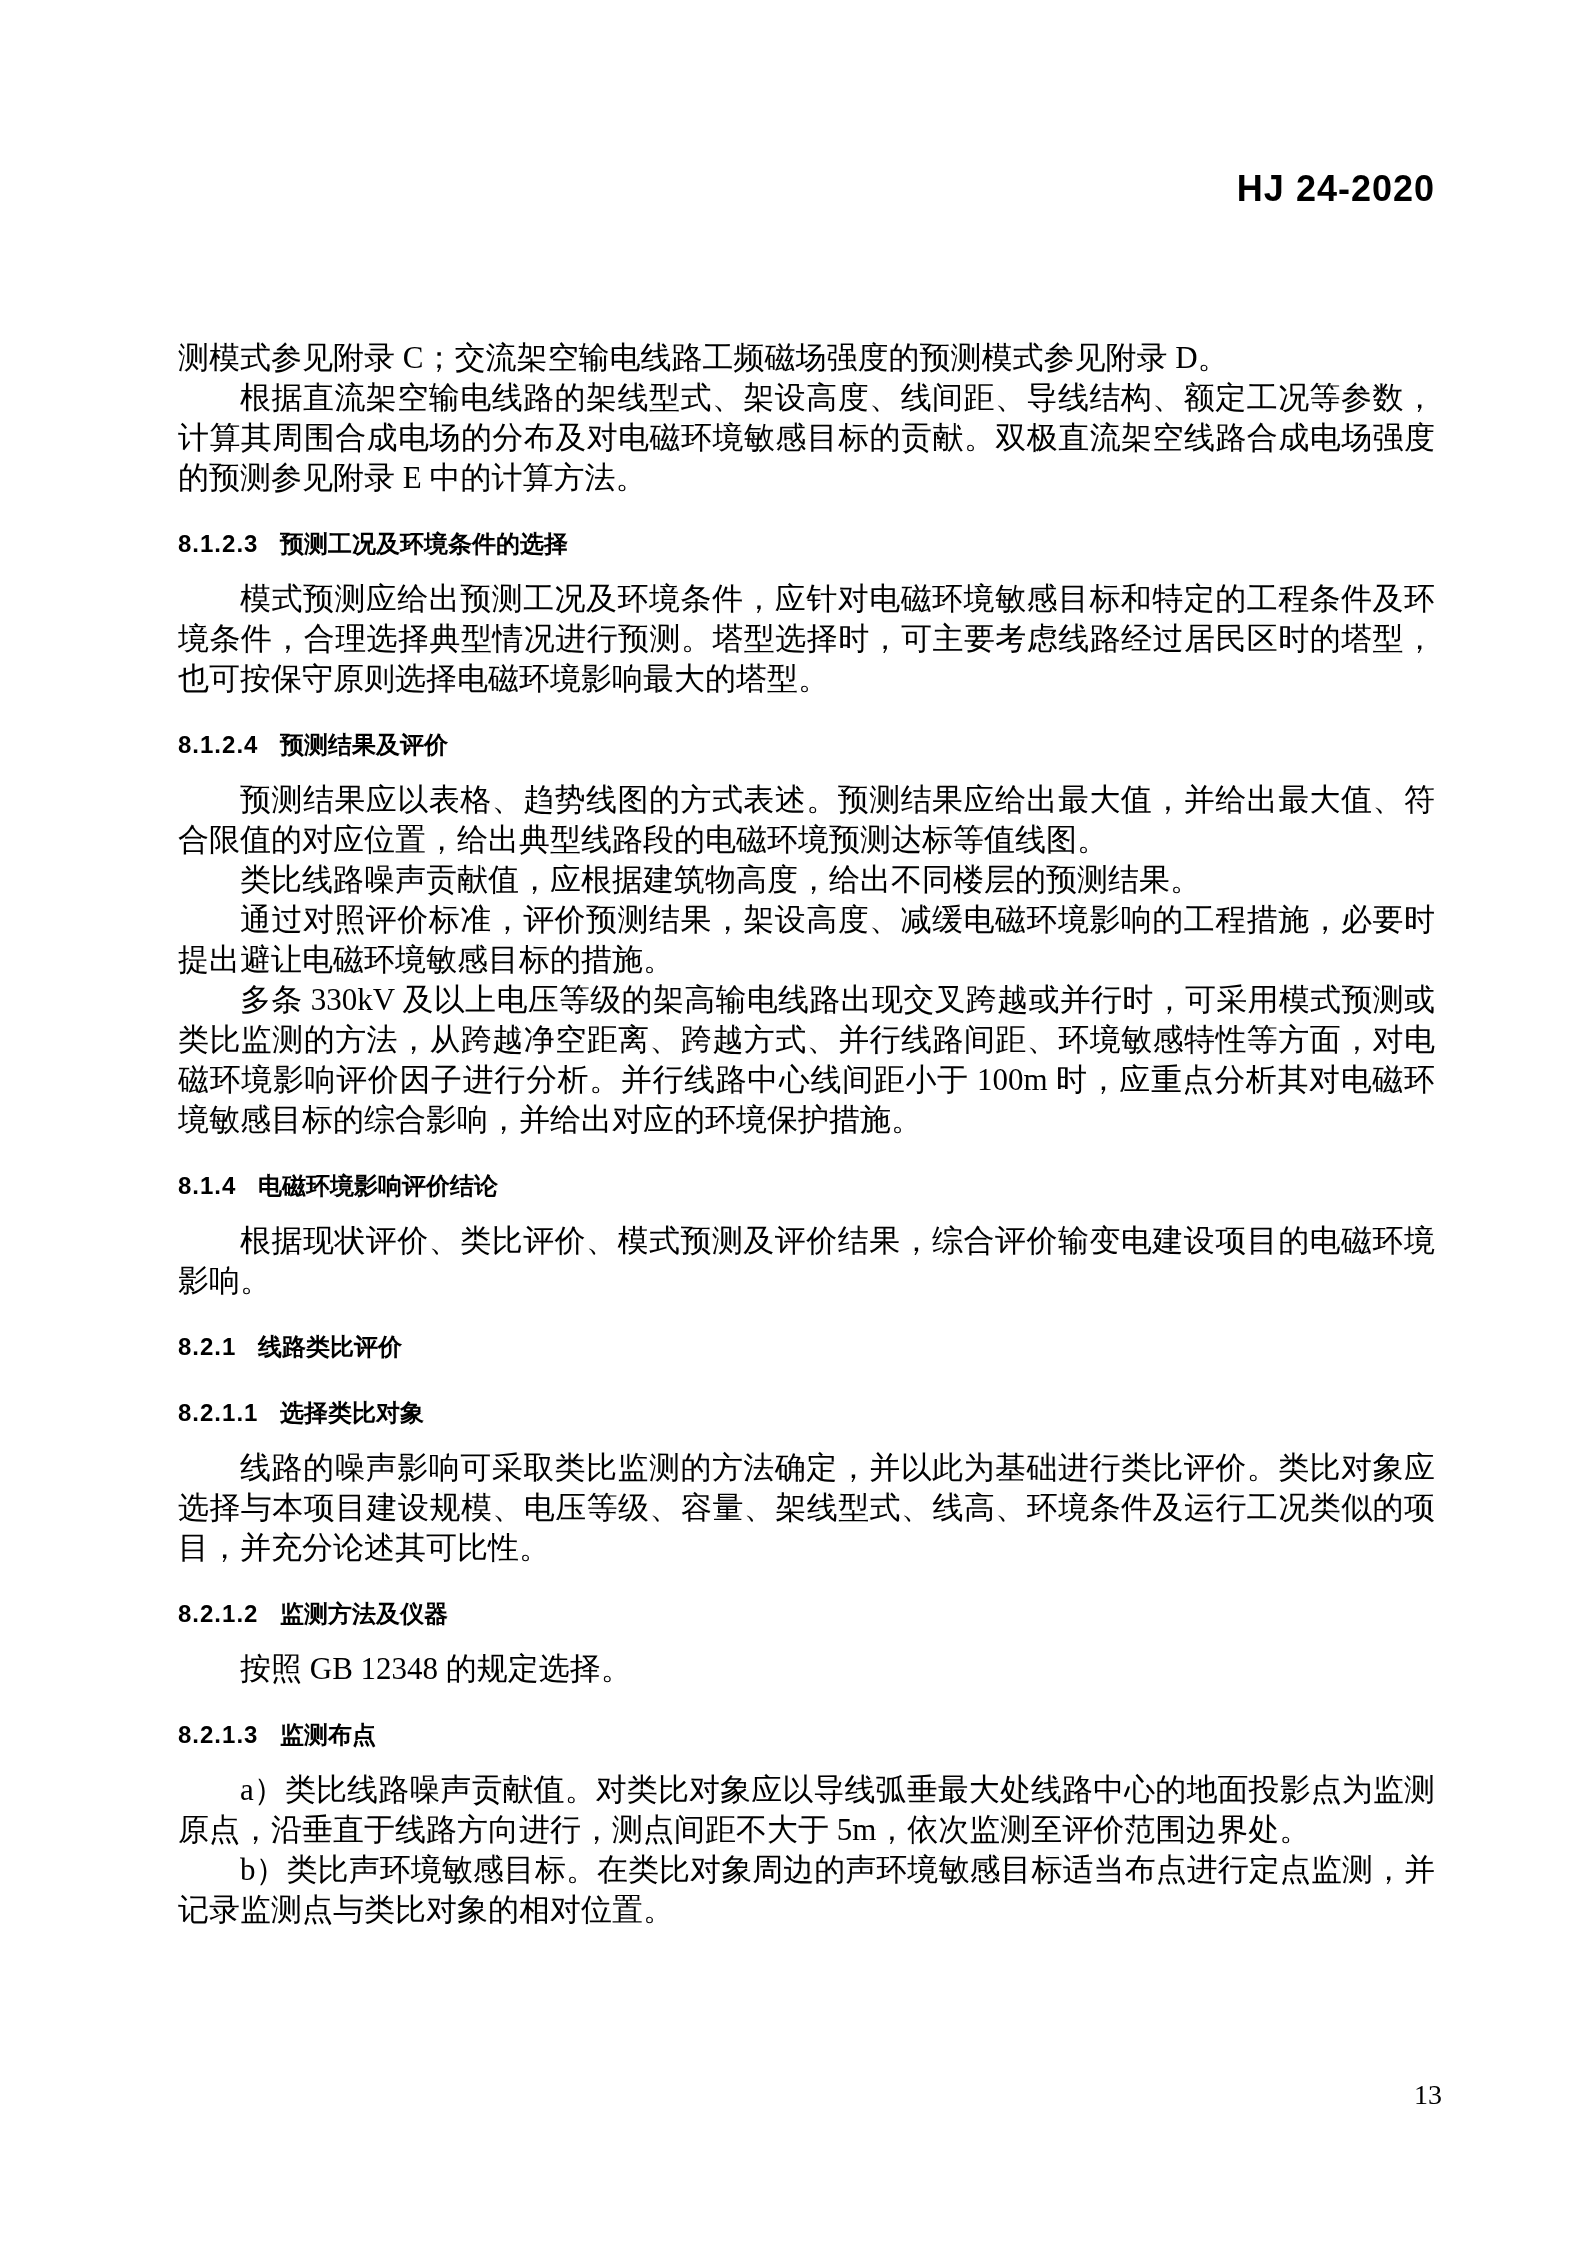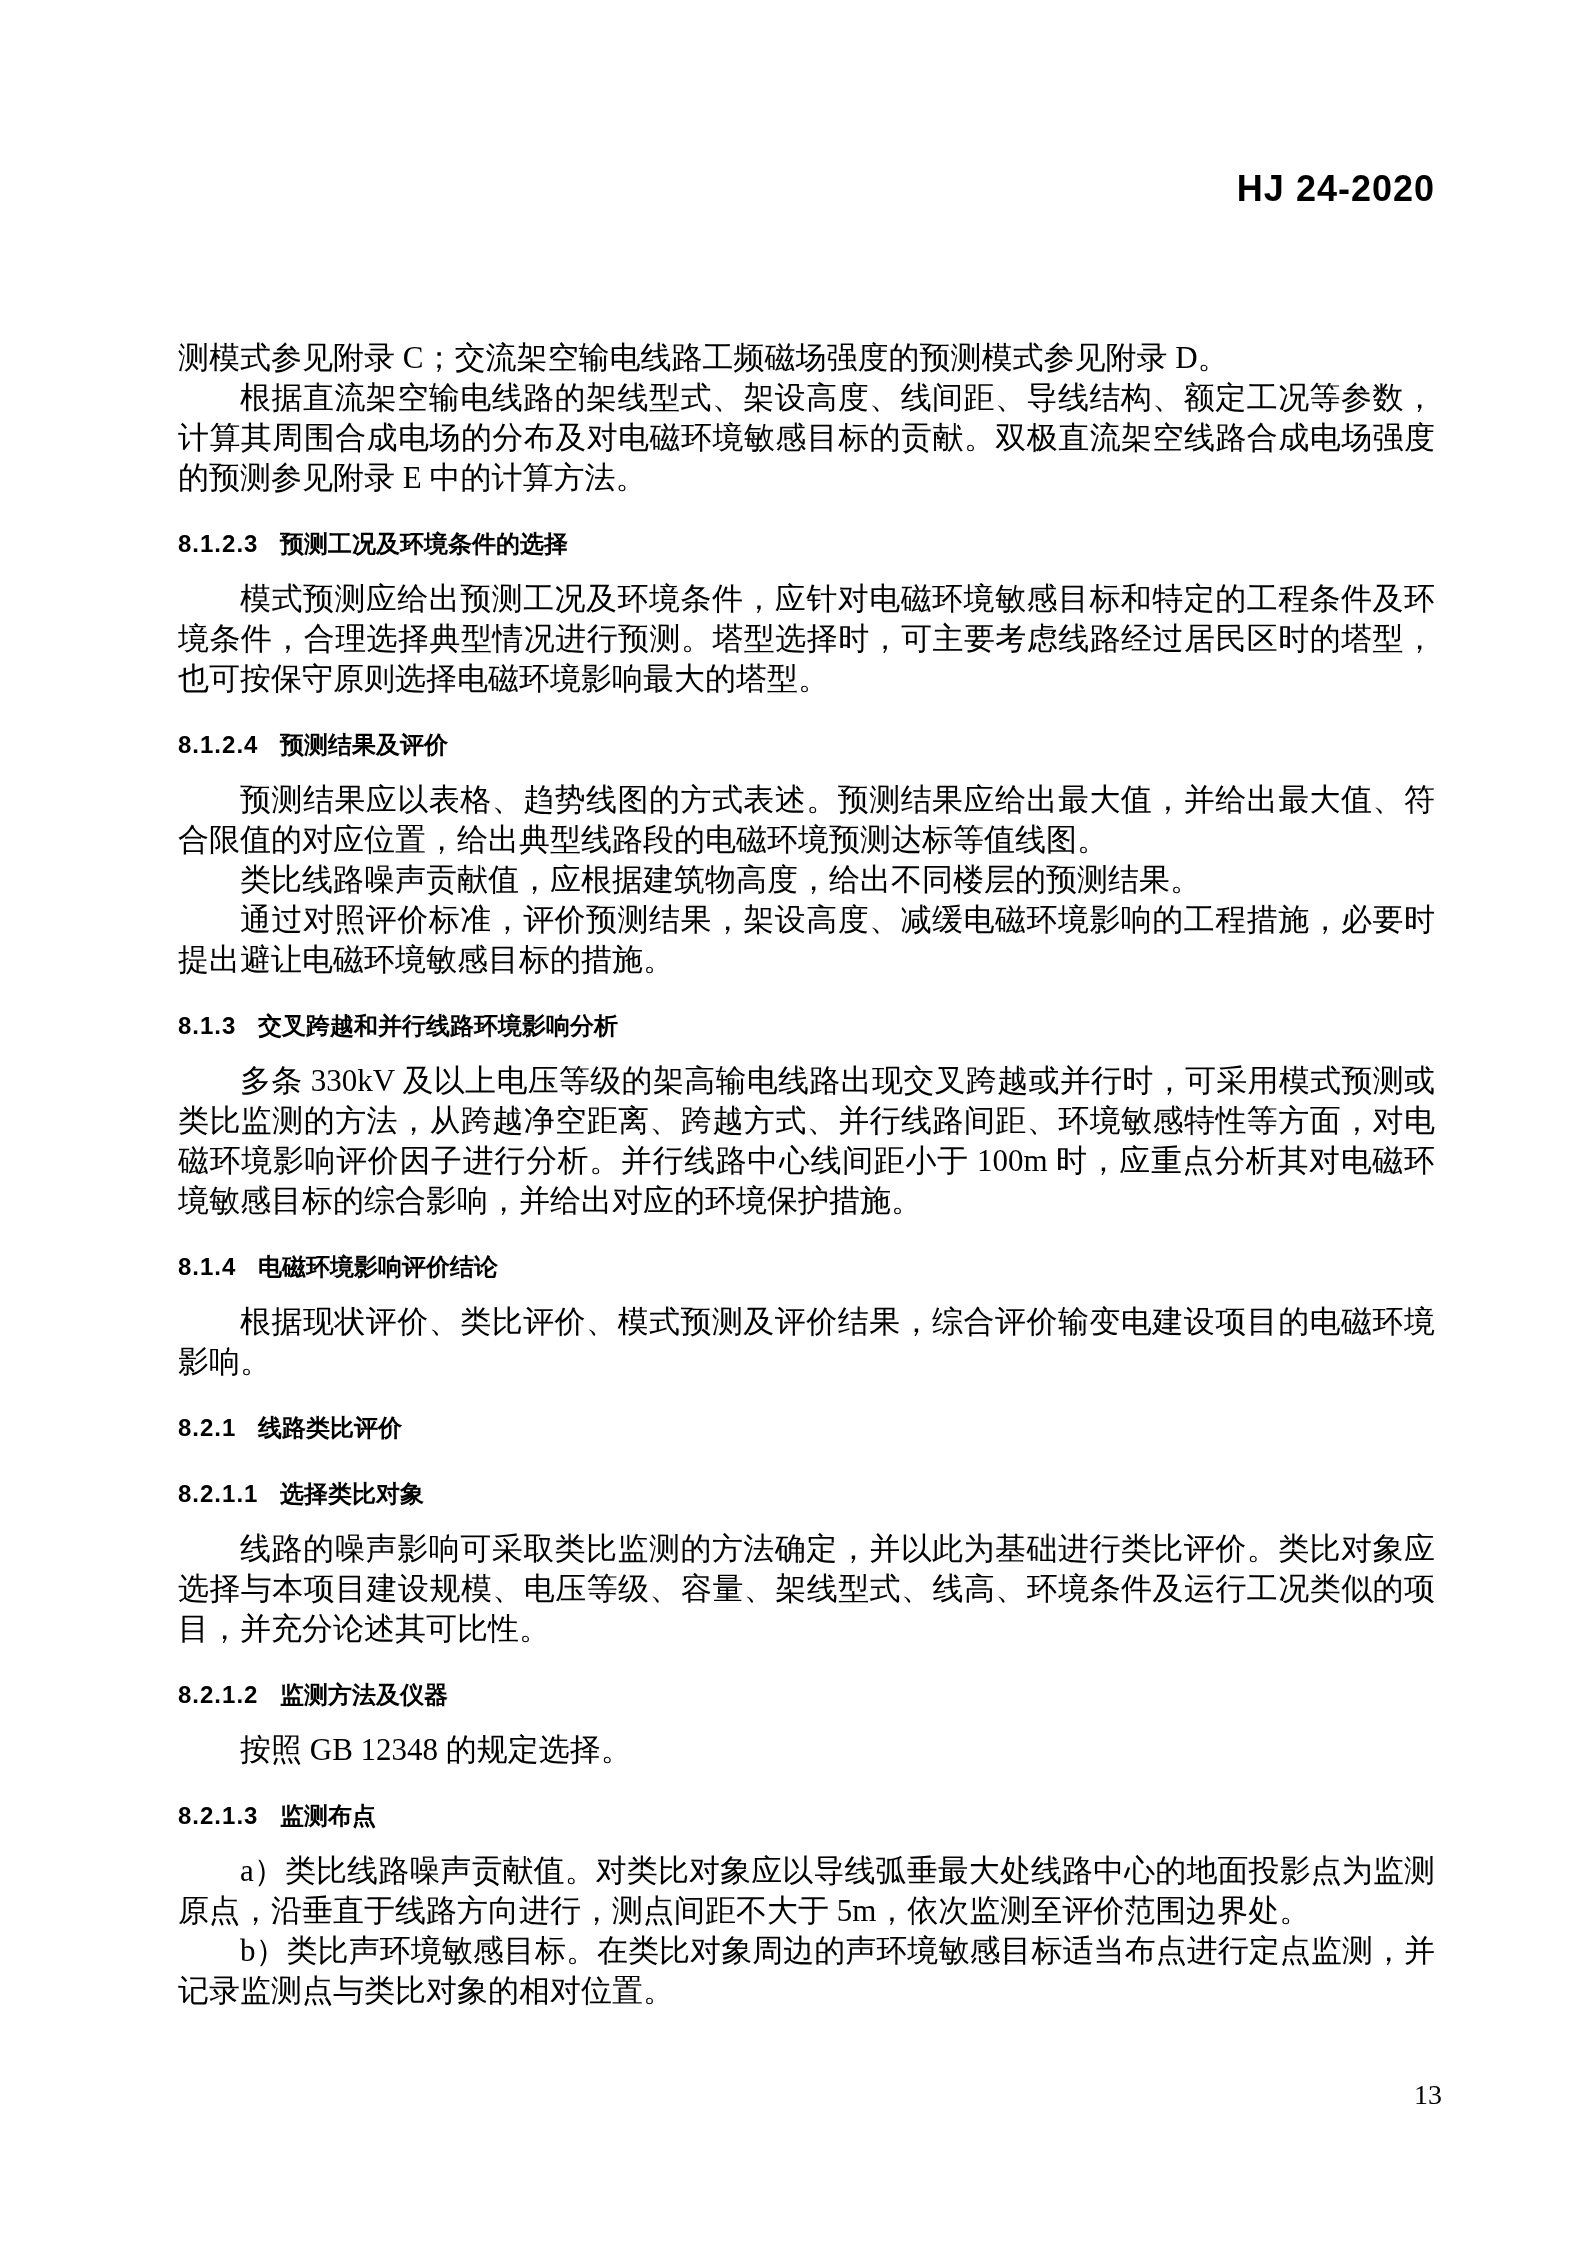--- a/index.html
+++ b/index.html
@@ -74,21 +74,20 @@
   <p class="para">根据直流架空输电线路的架线型式、架设高度、线间距、导线结构、额定工况等参数，计算其周围合成电场的分布及对电磁环境敏感目标的贡献。双极直流架空线路合成电场强度的预测参见附录 E 中的计算方法。</p>
 
   <h4 class="heading"><span class="hnum">8.1.2.3</span><span class="htitle">预测工况及环境条件的选择</span></h4>
   <p class="para">模式预测应给出预测工况及环境条件，应针对电磁环境敏感目标和特定的工程条件及环境条件，合理选择典型情况进行预测。塔型选择时，可主要考虑线路经过居民区时的塔型，也可按保守原则选择电磁环境影响最大的塔型。</p>
 
   <h4 class="heading"><span class="hnum">8.1.2.4</span><span class="htitle">预测结果及评价</span></h4>
   <p class="para">预测结果应以表格、趋势线图的方式表述。预测结果应给出最大值，并给出最大值、符合限值的对应位置，给出典型线路段的电磁环境预测达标等值线图。</p>
   <p class="para">类比线路噪声贡献值，应根据建筑物高度，给出不同楼层的预测结果。</p>
   <p class="para">通过对照评价标准，评价预测结果，架设高度、减缓电磁环境影响的工程措施，必要时提出避让电磁环境敏感目标的措施。</p>
 
-  <h3 class="heading"><span class="hnum">8.1.3</span><span class="htitle">交叉跨越和并行线路环境影响分析</span></h3>
   <p class="para">多条 330kV 及以上电压等级的架高输电线路出现交叉跨越或并行时，可采用模式预测或类比监测的方法，从跨越净空距离、跨越方式、并行线路间距、环境敏感特性等方面，对电磁环境影响评价因子进行分析。并行线路中心线间距小于 100m 时，应重点分析其对电磁环境敏感目标的综合影响，并给出对应的环境保护措施。</p>
 
   <h3 class="heading"><span class="hnum">8.1.4</span><span class="htitle">电磁环境影响评价结论</span></h3>
   <p class="para">根据现状评价、类比评价、模式预测及评价结果，综合评价输变电建设项目的电磁环境影响。</p>
 
 
   <h3 class="heading"><span class="hnum">8.2.1</span><span class="htitle">线路类比评价</span></h3>
 
   <h4 class="heading"><span class="hnum">8.2.1.1</span><span class="htitle">选择类比对象</span></h4>
   <p class="para">线路的噪声影响可采取类比监测的方法确定，并以此为基础进行类比评价。类比对象应选择与本项目建设规模、电压等级、容量、架线型式、线高、环境条件及运行工况类似的项目，并充分论述其可比性。</p>

